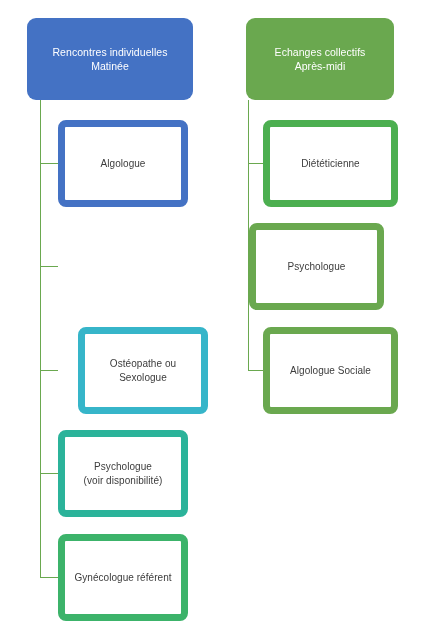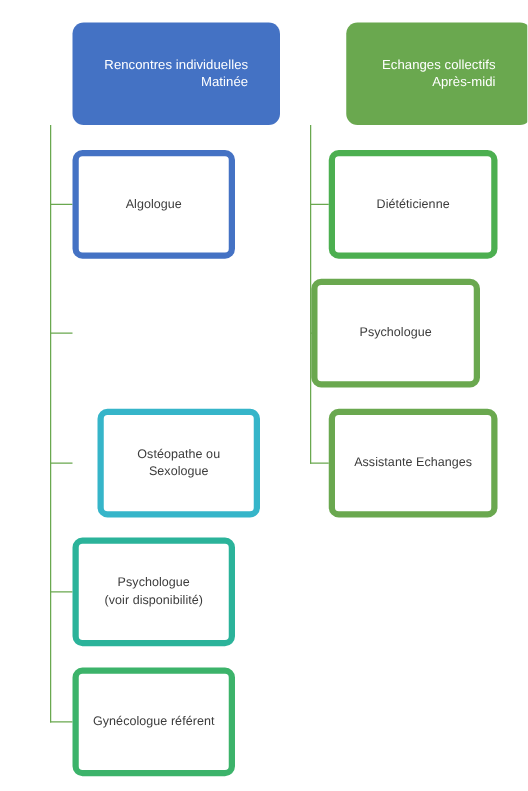--- a/index.html
+++ b/index.html
@@ -17,39 +17,38 @@
     background: #ffffff;
   }
 
   
   .root-box {
     position: absolute;
     border-radius: 9px;
     display: flex;
     align-items: center;
     justify-content: center;
-    text-align: right;
+    text-align: center;
     color: #ffffff;
     font-size: 10.5px;
     line-height: 14px;
     letter-spacing: 0.05px;
     padding: 4px 8px;
-    margin-left: 31px;
   }
   .root-box .label { white-space: pre-line; }
 
   #root-left  { left: 27px;  top: 18px; width: 166px; height: 82px; background: #4472c4; }
   #root-right { left: 246px; top: 18px; width: 148px; height: 82px; background: #6aa84f; }
 
   
   .child-box {
     position: absolute;
     background: #ffffff;
     border-radius: 8px;
-    border: 5px solid #701a75;
+    border: 7px solid #701a75;
     display: flex;
     align-items: center;
     justify-content: center;
     text-align: center;
     color: #3c3c3c;
     font-size: 10px;
     line-height: 13.5px;
     letter-spacing: 0.05px;
     padding: 4px 6px;
   }
@@ -115,16 +114,16 @@
     <span class="label">Diététicienne</span>
   </div>
 
   <div class="branch" style="left:248px; top:266px; width:15px;"></div>
   <div class="child-box" style="left:249px; top:223px; width:135px; height:87px; border-color:#6aa84f;">
     <span class="label">Psychologue</span>
   </div>
 
   <div class="branch" style="left:248px; top:370px; width:15px;"></div>
   <div class="child-box" style="left:263px; top:327px; width:135px; height:87px; border-color:#6aa84f;">
-    <span class="label">Assistante Echanges</span>
+    <span class="label">Algologue Sociale</span>
   </div>
 
 </div>
 
 </body></html>

